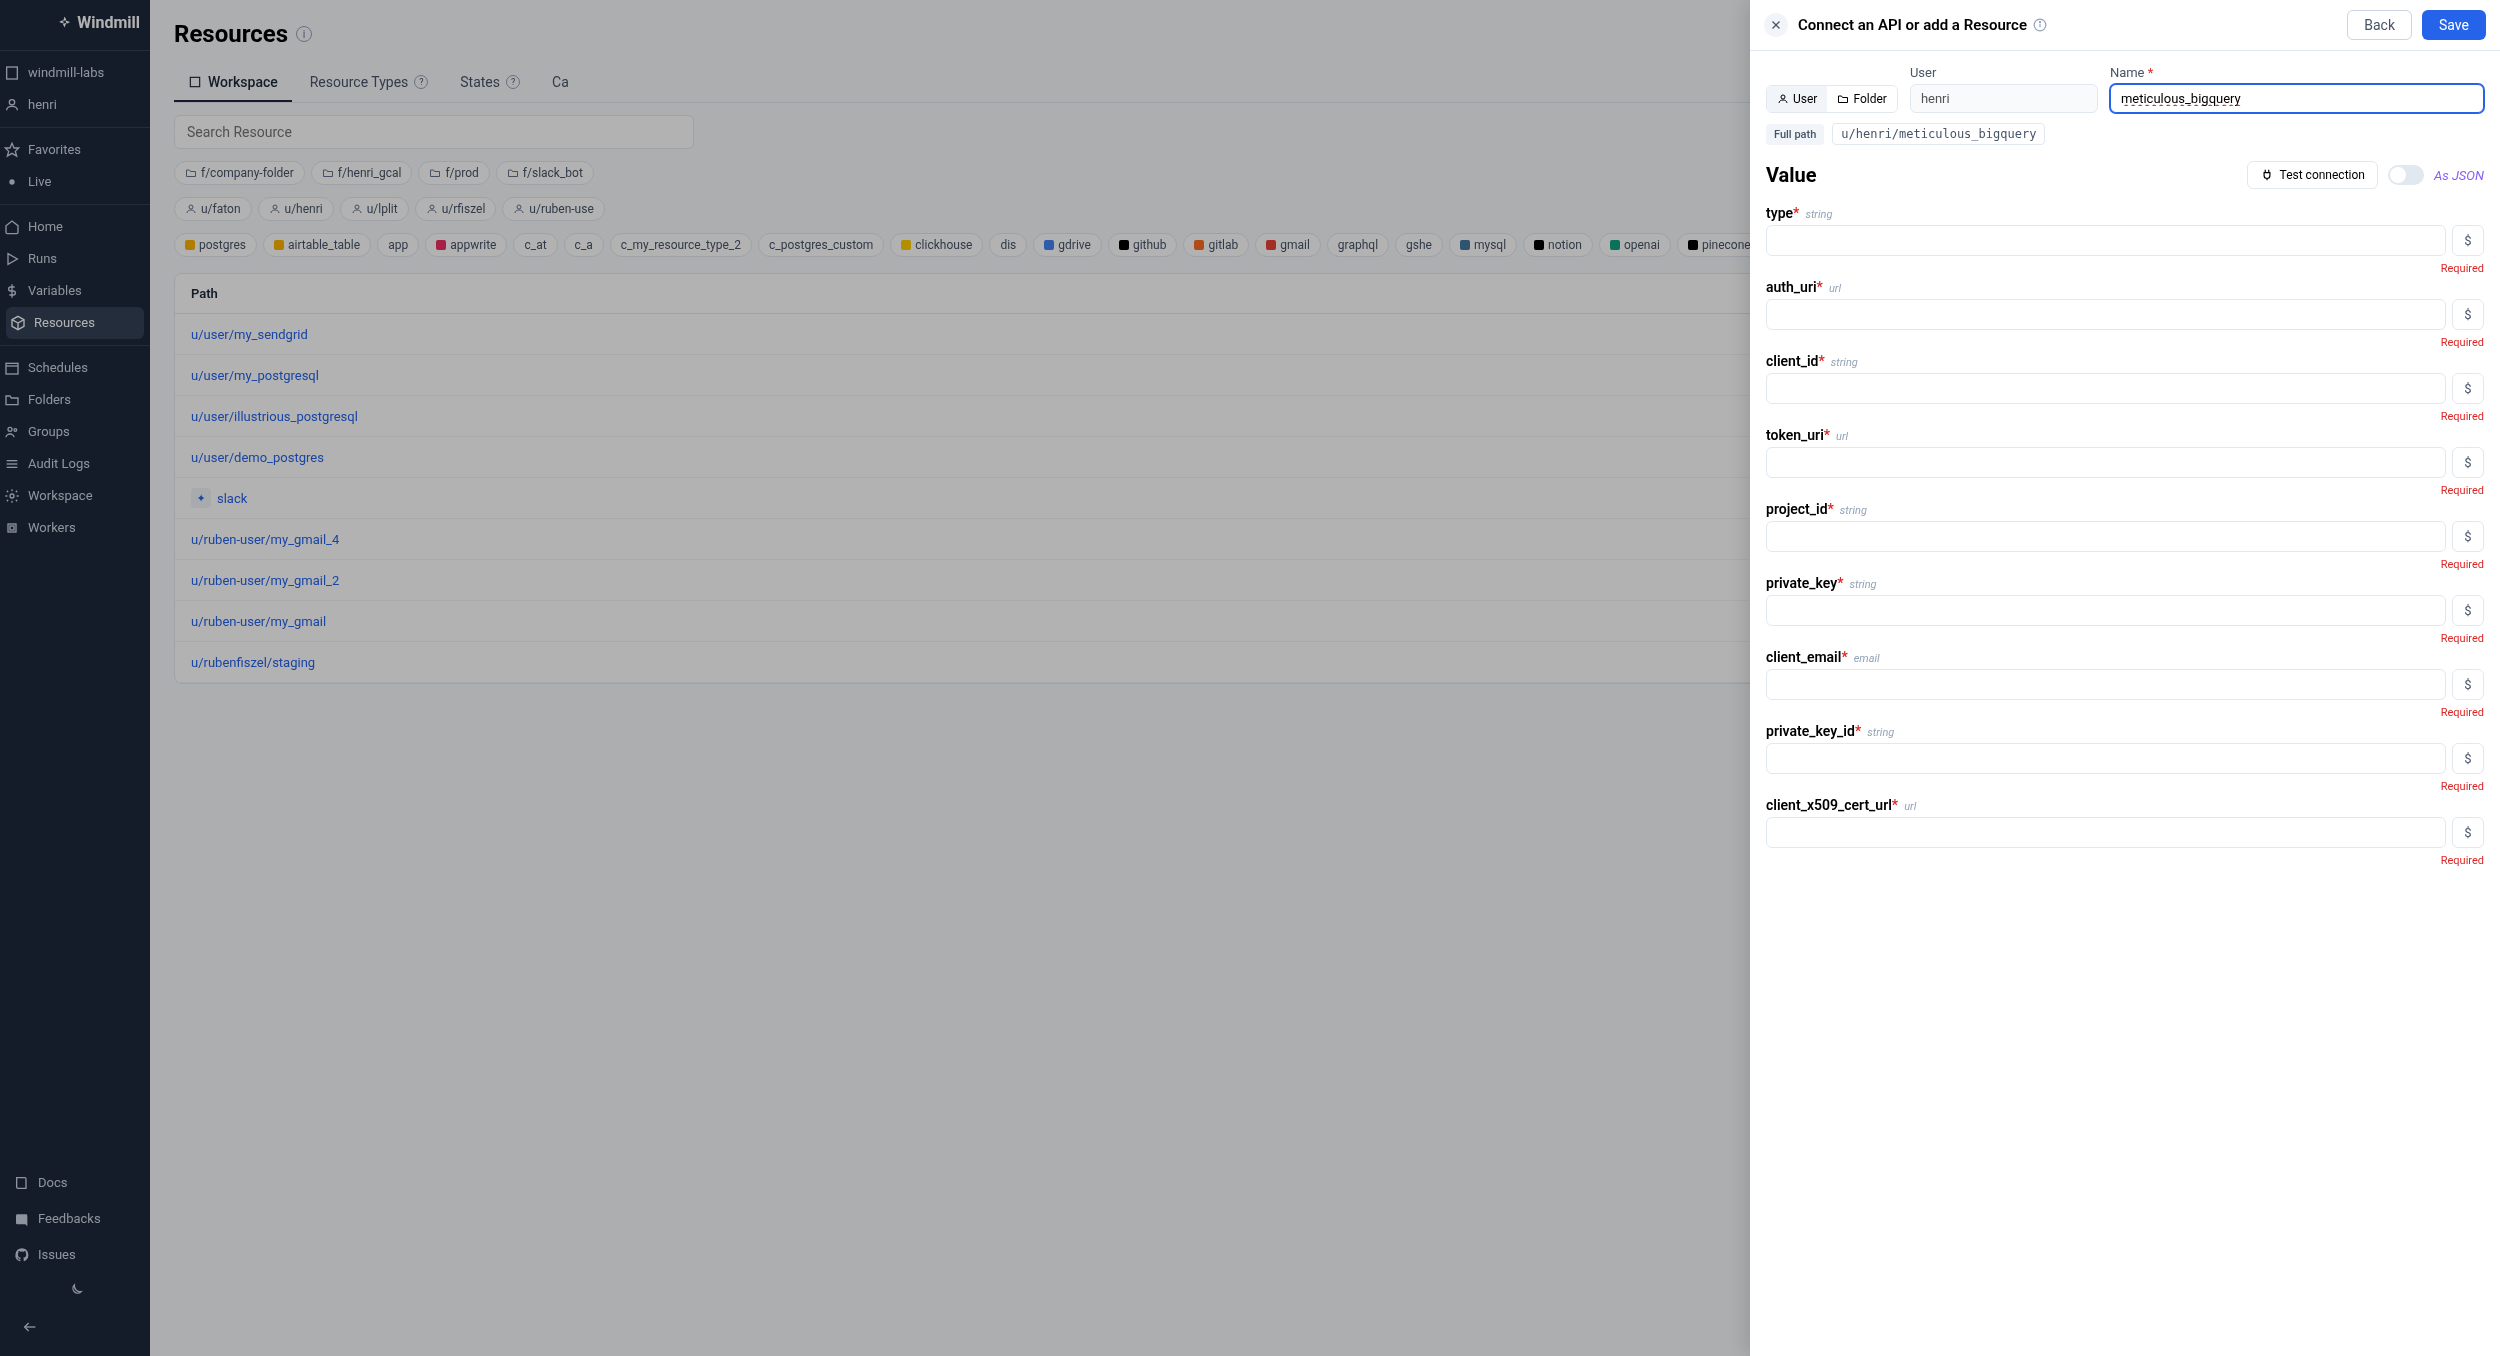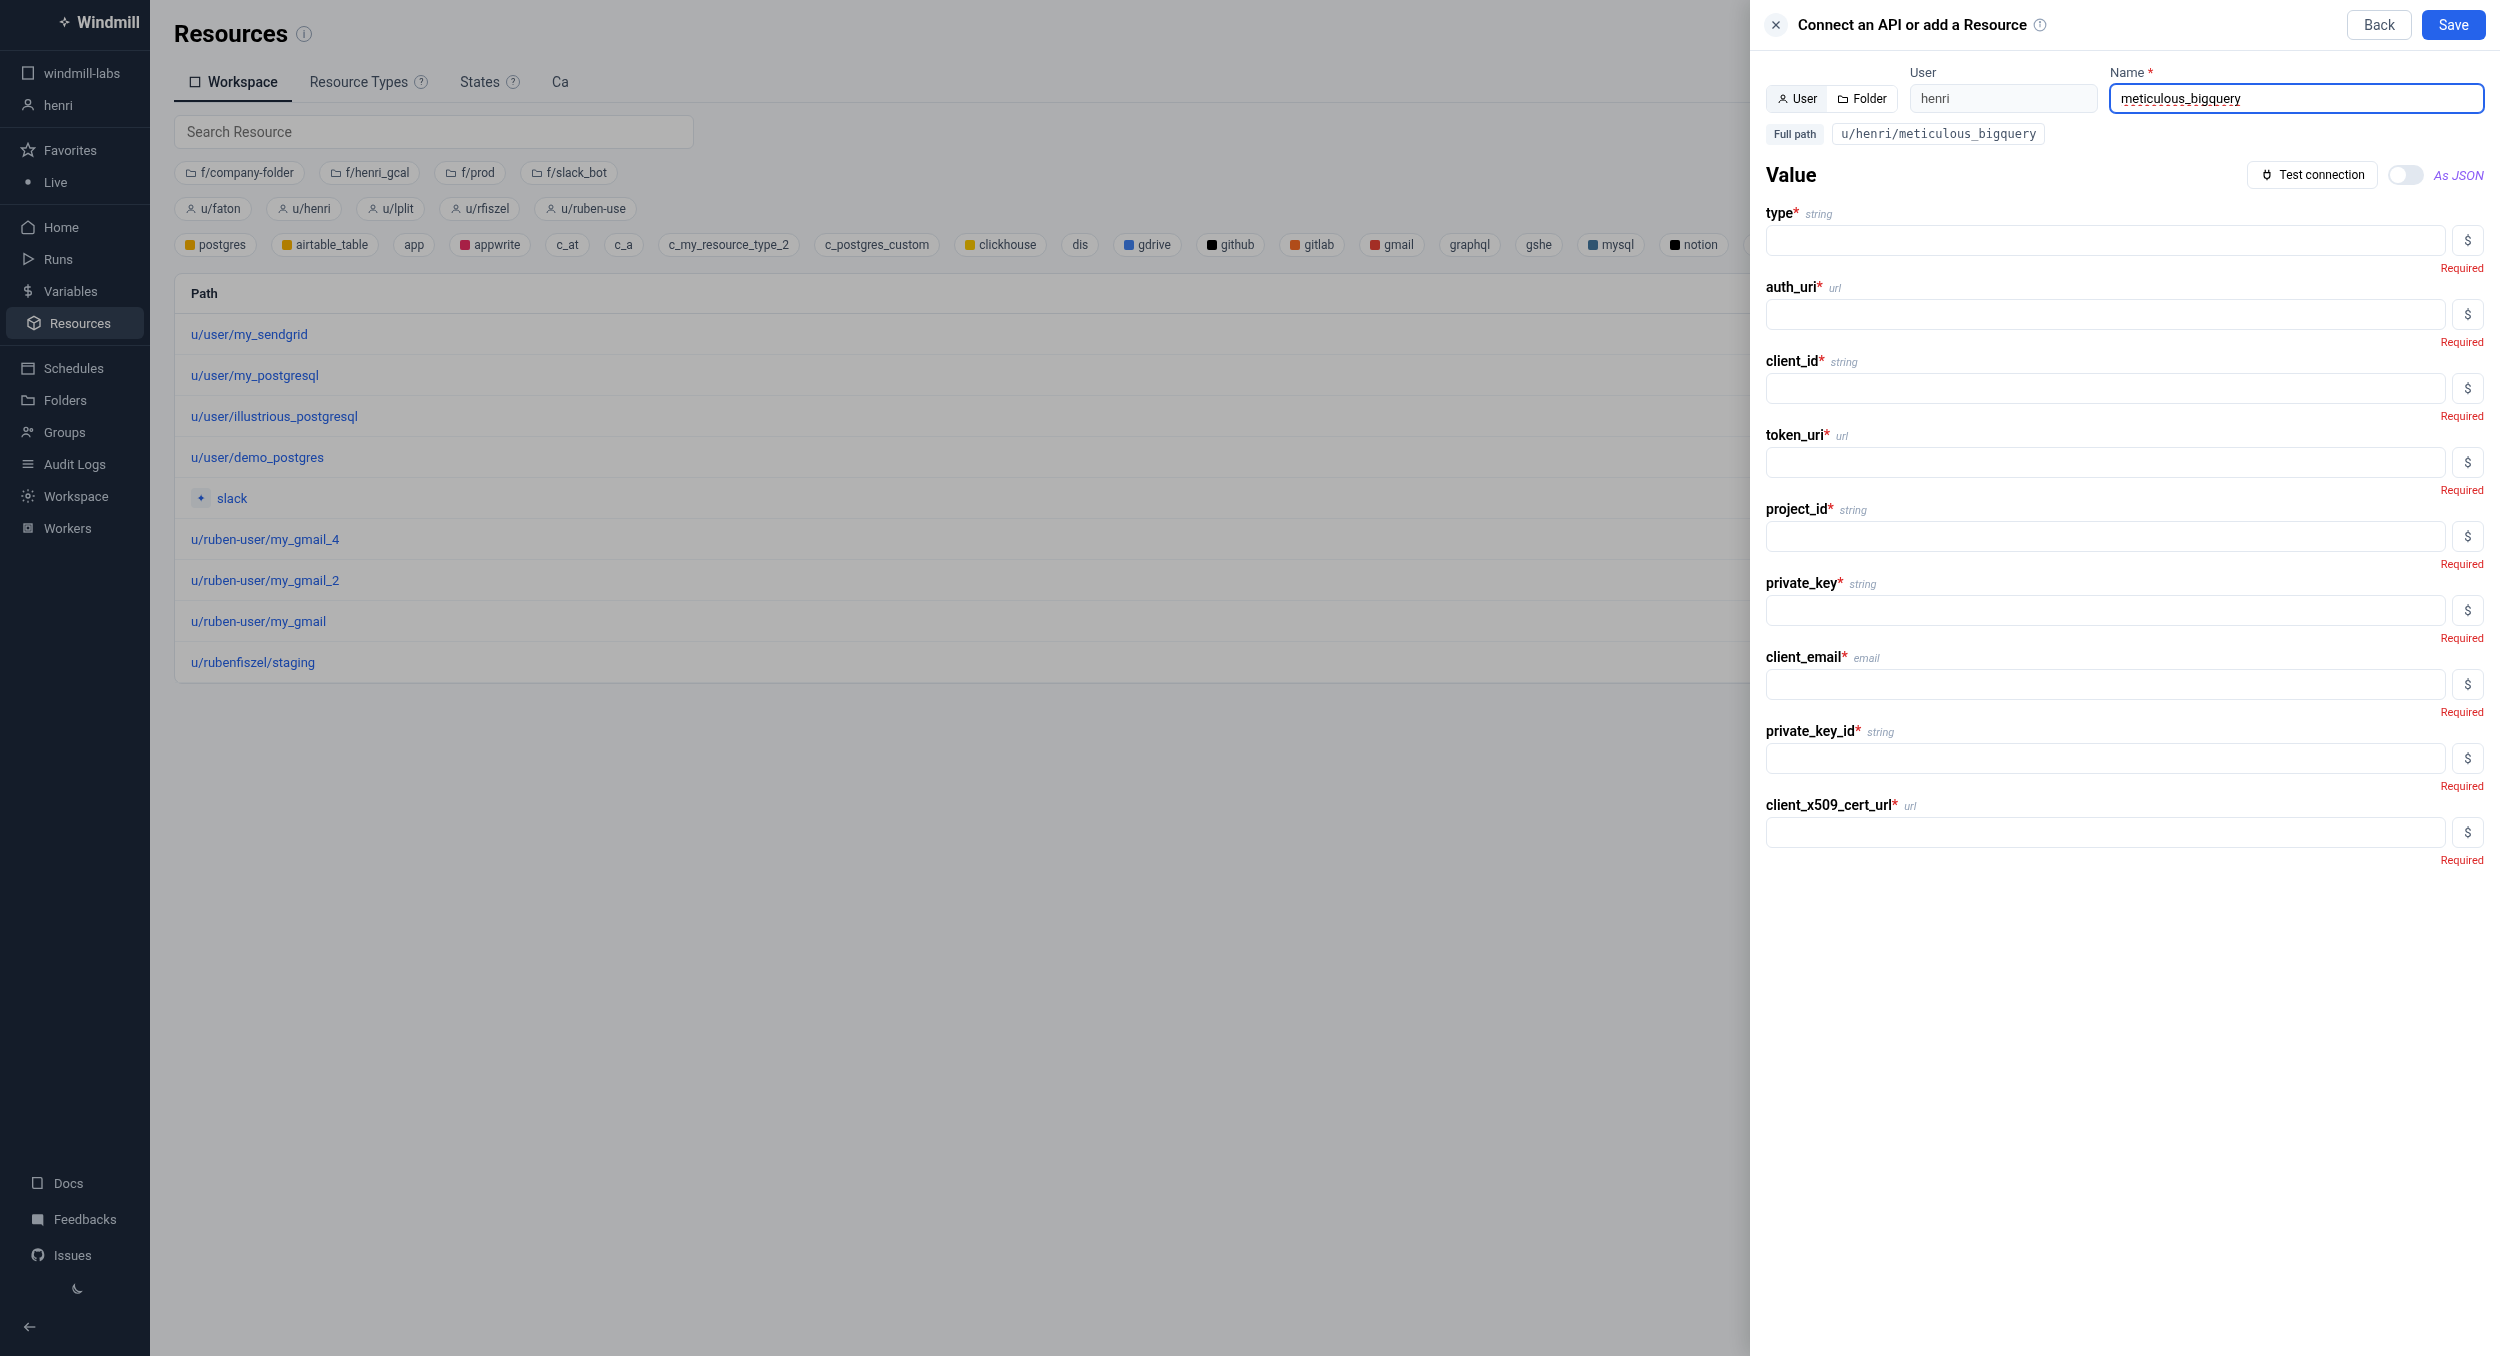--- a/index.html
+++ b/index.html
@@ -30,23 +30,23 @@
   gap: 6px;
   padding: 12px 10px;
   font-weight: 700;
   font-size: 16px;
   color: #fff;
   margin-left: 48px;
 }
 .sidebar .brand svg { width: 20px; height: 20px; }
 .sidebar .item {
   display: flex;
-  align-items: center;
+  align-items: flex-start;
   gap: 8px;
-  padding: 8px 20px;
+  padding: 8px 4px;
   cursor: pointer;
   color: #cbd5e1;
 }
 .sidebar .item.active {
   background: #334155;
   color: #fff;
   border-radius: 6px;
   margin: 0 6px;
 }
 .sidebar .item svg { width: 16px; height: 16px; flex-shrink: 0; }
@@ -128,21 +128,21 @@
 .search-input {
   width: 520px;
   padding: 8px 12px;
   border: 1px solid #e2e8f0;
   border-radius: 6px;
   font-size: 14px;
 }
 .chips {
   display: flex;
   flex-wrap: wrap;
-  gap: 14px;
+  gap: 6px;
   margin-top: 12px;
 }
 .chip {
   display: inline-flex;
   align-items: center;
   gap: 4px;
   padding: 4px 10px;
   background: #fff;
   border: 1px solid #e2e8f0;
   border-radius: 14px;

